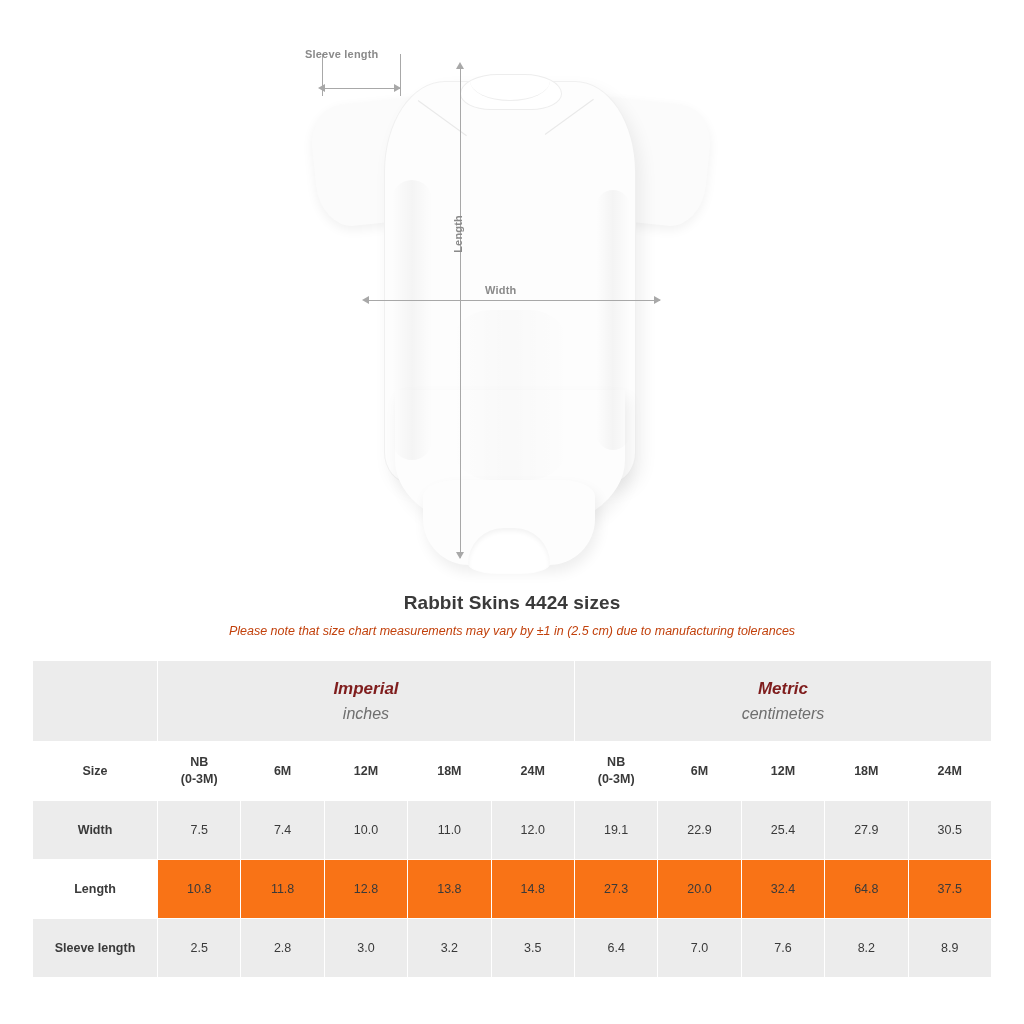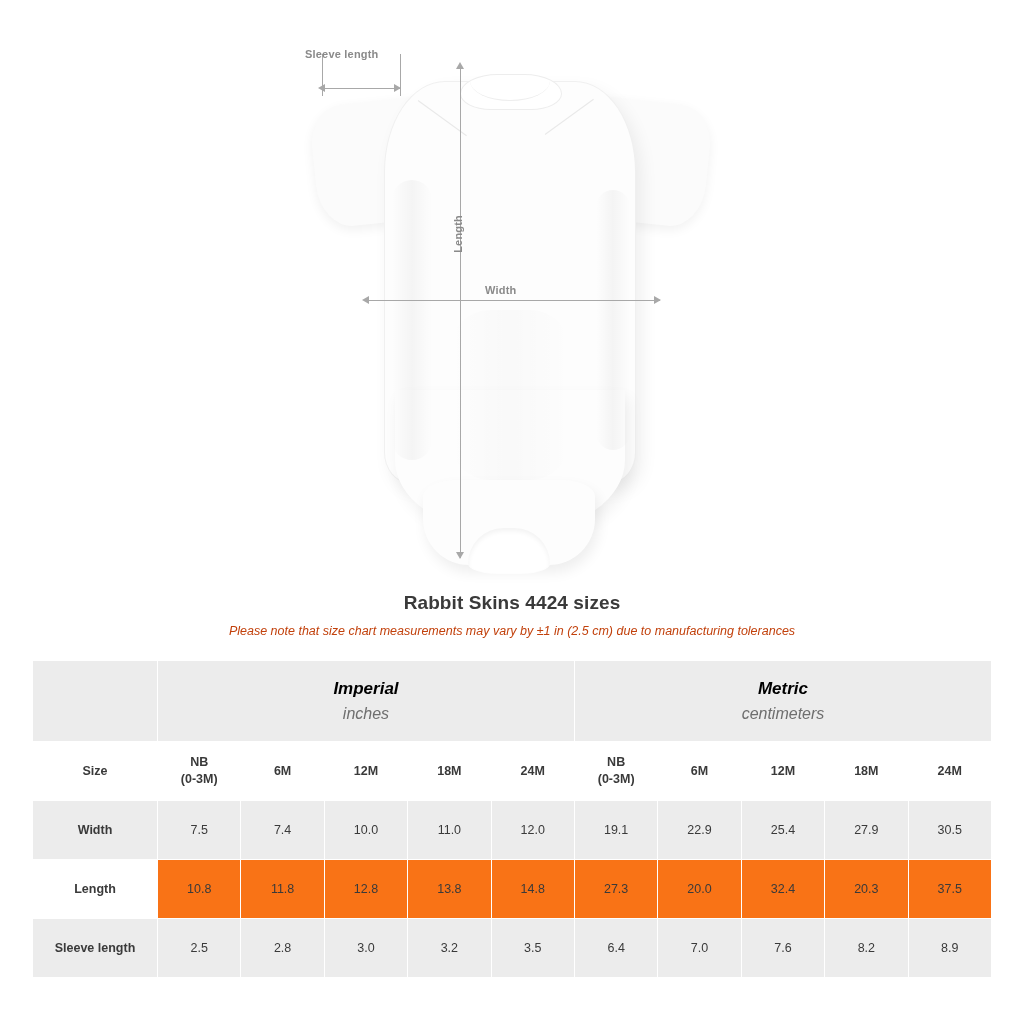--- a/index.html
+++ b/index.html
@@ -204,21 +204,21 @@
     padding: 0;
   }
   .unit-head {
     height: 80px;
     background: #ececec;
   }
   .unit-sys {
     font-size: 17px;
     font-style: italic;
     font-weight: bold;
-    color: #000000;
+    color: #7f1d1d;
   }
   .unit-sub {
     font-size: 16px;
     font-style: italic;
     color: #6e6e6e;
     margin-top: 6px;
   }
   .corner-cell {
     background: #ececec;
   }
@@ -358,21 +358,21 @@
       <tr class="even">
         <td class="row-head">Length</td>
         <td class="data">10.8</td>
         <td class="data">11.8</td>
         <td class="data">12.8</td>
         <td class="data">13.8</td>
         <td class="data">14.8</td>
         <td class="data">27.3</td>
         <td class="data">20.0</td>
         <td class="data">32.4</td>
-        <td class="data">20.3</td>
+        <td class="data">64.8</td>
         <td class="data">37.5</td>
       </tr>
 
       <tr class="odd">
         <td class="row-head">Sleeve length</td>
         <td class="data">2.5</td>
         <td class="data">2.8</td>
         <td class="data">3.0</td>
         <td class="data">3.2</td>
         <td class="data">3.5</td>

